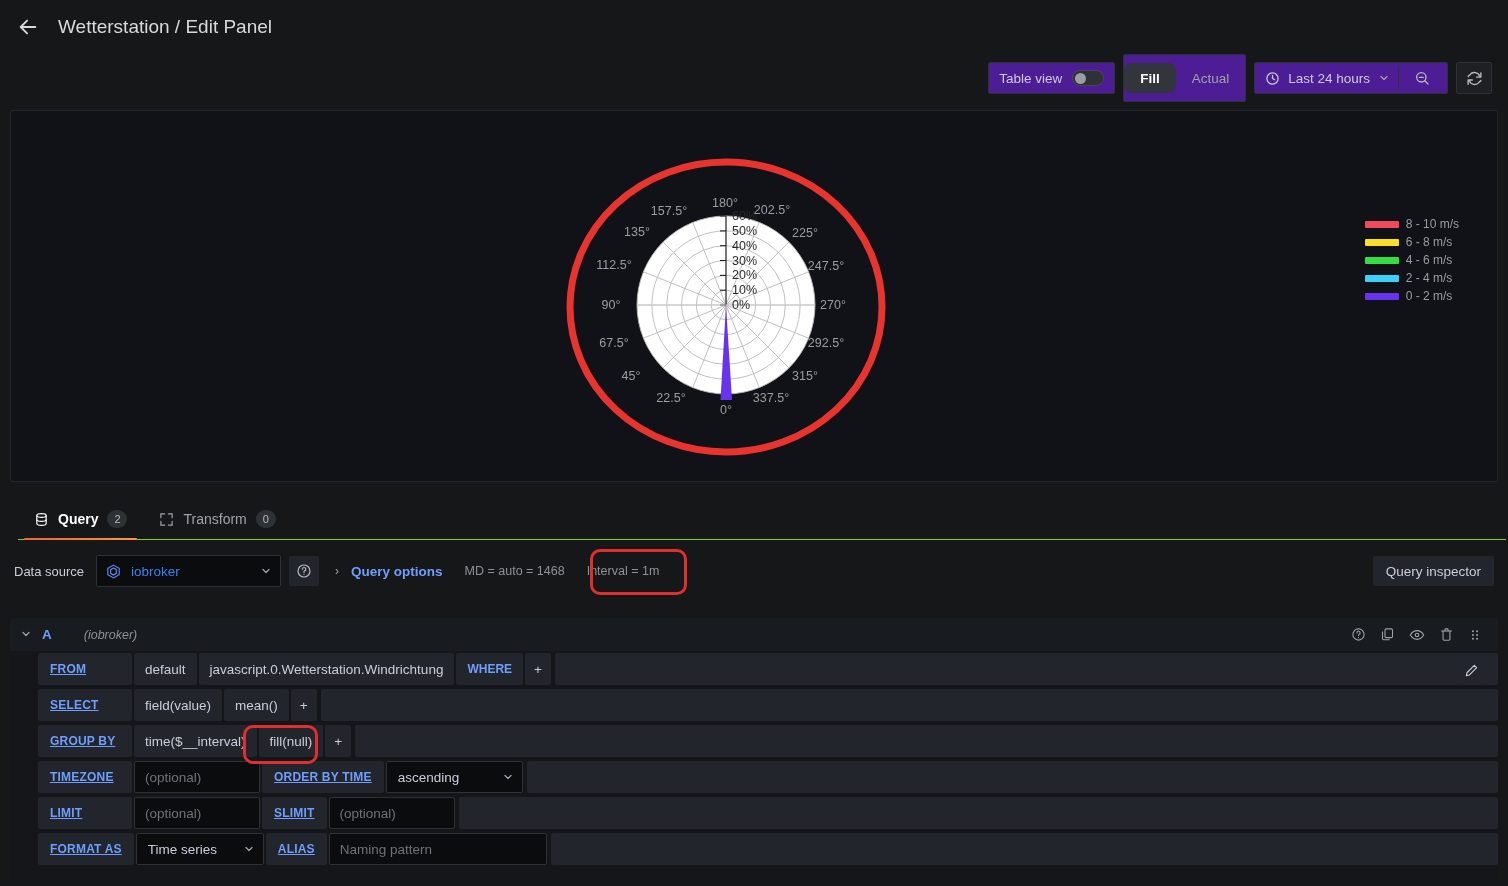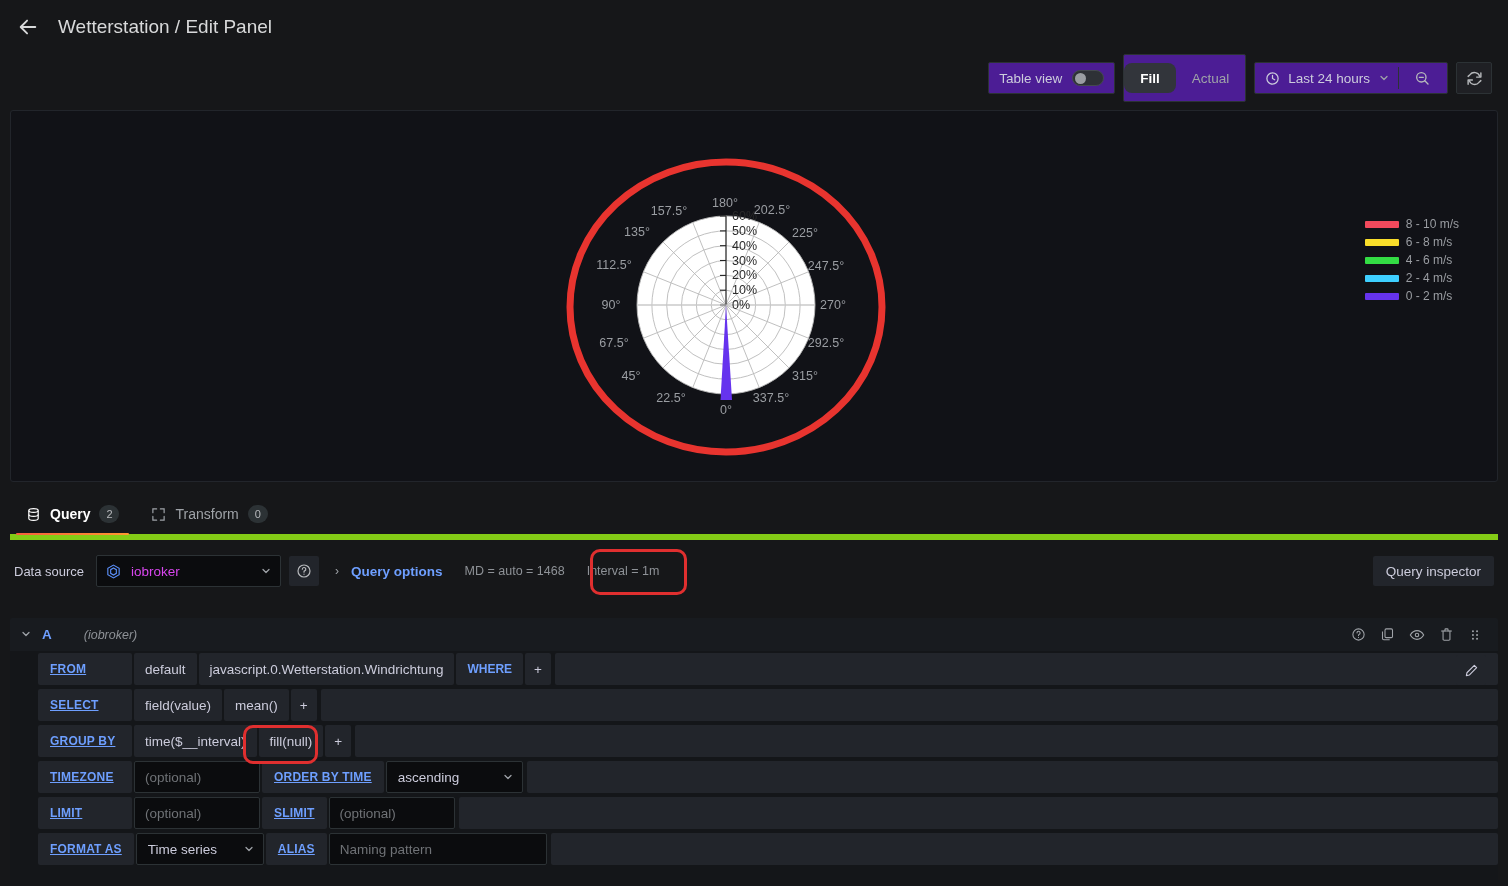--- a/index.html
+++ b/index.html
@@ -87,24 +87,24 @@
   .legend {
     position: absolute; right: 38px; top: 106px;
     display: flex; flex-direction: column; gap: 4px;
   }
   .legend-row { display: flex; align-items: center; gap: 7px; text-align: right; }
   .legend-swatch { width: 34px; height: 7px; border-radius: 1px; }
   .legend-label { font-size: 12px; color: #9a9da2; }
 
   
   .tabs {
-    position: absolute; left: 10px; top: 498px;
+    position: absolute; left: 18px; top: 498px;
     width: 1488px; height: 42px;
     display: flex; align-items: flex-end;
-    border-bottom: 6px solid #84cc16;
+    border-bottom: 1px solid #84cc16;
   }
   .tab {
     display: flex; align-items: center; gap: 9px;
     padding: 0 16px 11px 16px;
     font-size: 14px; cursor: pointer; position: relative;
     color: #9fa3a8;
   }
   .tab.active { color: #ffffff; font-weight: 600; }
   .tab.active::after {
     content: ""; position: absolute; left: 6px; right: 6px; bottom: -1px;
@@ -124,21 +124,21 @@
     width: 1480px; height: 38px;
     display: flex; align-items: center; gap: 8px;
   }
   .ds-label { font-size: 13px; color: #ccccdc; margin-right: 4px; }
   .ds-picker {
     width: 185px; height: 32px;
     background: #0b0c0e; border: 1px solid #2c3235; border-radius: 2px;
     display: flex; align-items: center; gap: 9px; padding: 0 8px;
     cursor: pointer;
   }
-  .ds-name { font-size: 13.5px; color: #d946ef; flex: 1; }
+  .ds-name { font-size: 13.5px; color: #3b82f6; flex: 1; }
   .help-btn {
     width: 30px; height: 30px; border-radius: 2px; background: #22252b;
     display: flex; align-items: center; justify-content: center;
     cursor: pointer; color: #b7b9bc;
   }
   .qopts-caret { color: #9fa3a8; padding: 0 4px 0 8px; cursor: pointer; font-size: 12px; }
   .qopts-link { font-size: 13.5px; color: #6e9fff; font-weight: 600; cursor: pointer; }
   .qopts-meta { font-size: 12.5px; color: #8e9297; margin-left: 14px; }
   .qopts-interval {
     font-size: 12.5px; color: #8e9297; margin-left: 14px;

